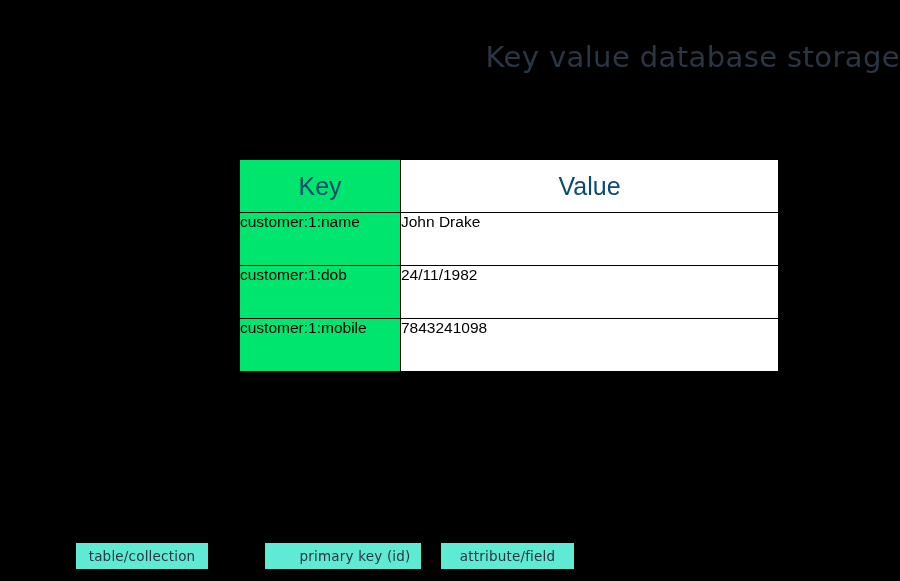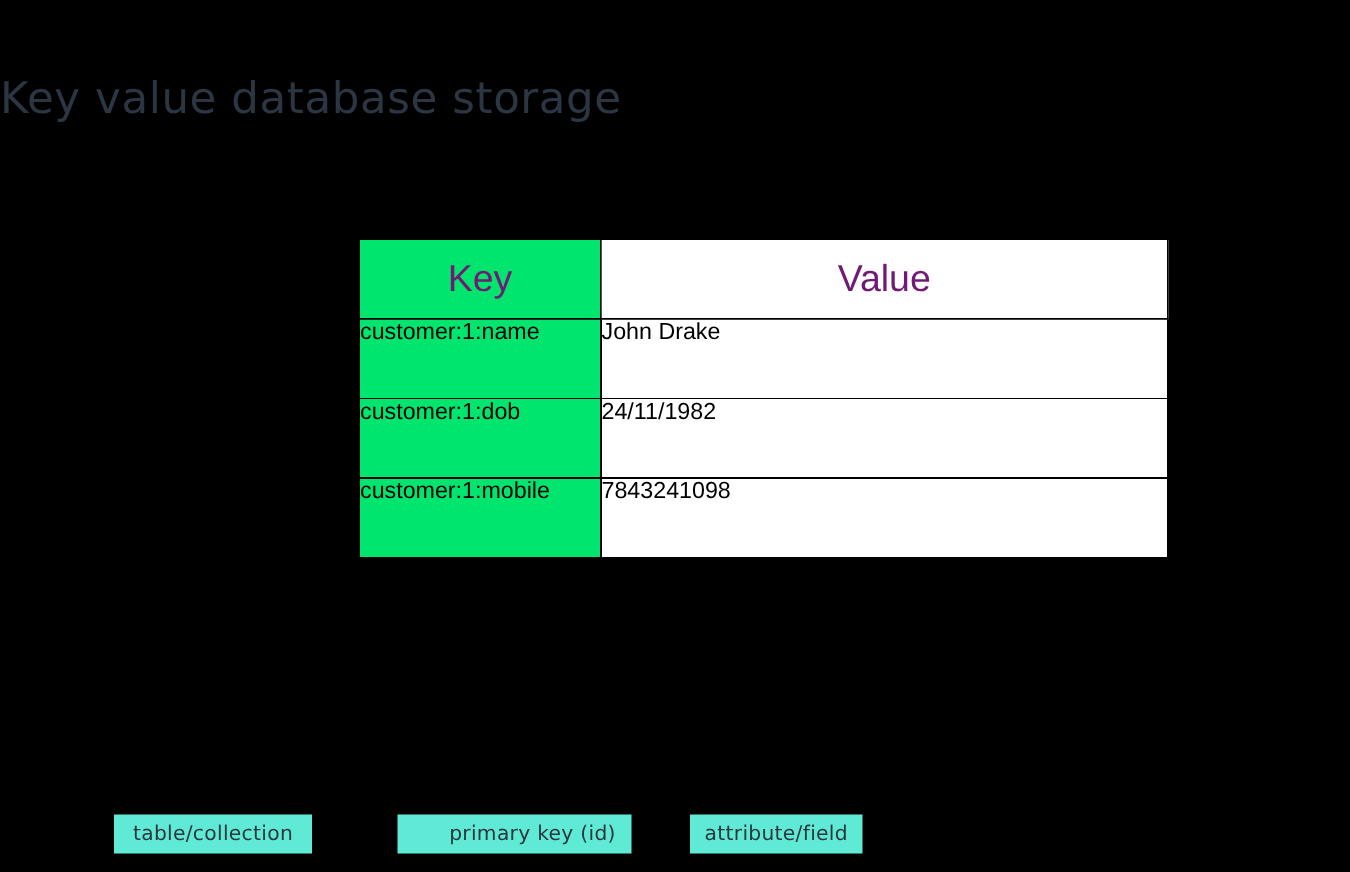--- a/index.html
+++ b/index.html
@@ -13,23 +13,23 @@
     position: relative;
     overflow: hidden;
     font-family: "Liberation Sans", sans-serif;
     -webkit-font-smoothing: antialiased;
   }
 
   
   .diagram-title {
     position: absolute;
     left: 0;
-    top: 48px;
+    top: 40px;
     width: 900px;
-    text-align: left;
+    text-align: right;
     font-family: "DejaVu Sans", sans-serif;
     font-size: 29px;
     font-weight: 400;
     letter-spacing: 0.4px;
     color: #2b3642;
     white-space: nowrap;
   }
 
   
   .kv-table {
@@ -48,21 +48,21 @@
   .col-key   { width: 161px; }
   .col-value { width: 378px; }
 
   .kv-head-cell {
     height: 52px;
     text-align: center;
     vertical-align: middle;
     font-family: "Liberation Sans", sans-serif;
     font-size: 25px;
     font-weight: 400;
-    color: #701a75;
+    color: #0c4a6e;
     background: #ffffff;
   }
   .kv-head-cell.is-key { background: #00e56e; }
 
   .kv-cell {
     height: 53px;
     vertical-align: top;
     font-family: "Liberation Sans", sans-serif;
     font-size: 15.5px;
     font-weight: 400;
@@ -94,21 +94,21 @@
     background: #5eead4;
     color: #2b3642;
     font-family: "DejaVu Sans", sans-serif;
     font-size: 13.5px;
     font-weight: 400;
     letter-spacing: 0.2px;
     white-space: nowrap;
   }
   .legend-chip.c0 { left: 76px;  width: 132px; }
   .legend-chip.c1 { left: 265px; width: 132px; padding-left: 24px; }
-  .legend-chip.c2 { left: 460px; width: 115px; }
+  .legend-chip.c2 { left: 441px; width: 133px; }
 </style>
 </head>
 <body>
 
 <div class="diagram-title">Key value database storage</div>
 
 <table class="kv-table">
   <colgroup>
     <col class="col-key">
     <col class="col-value">

